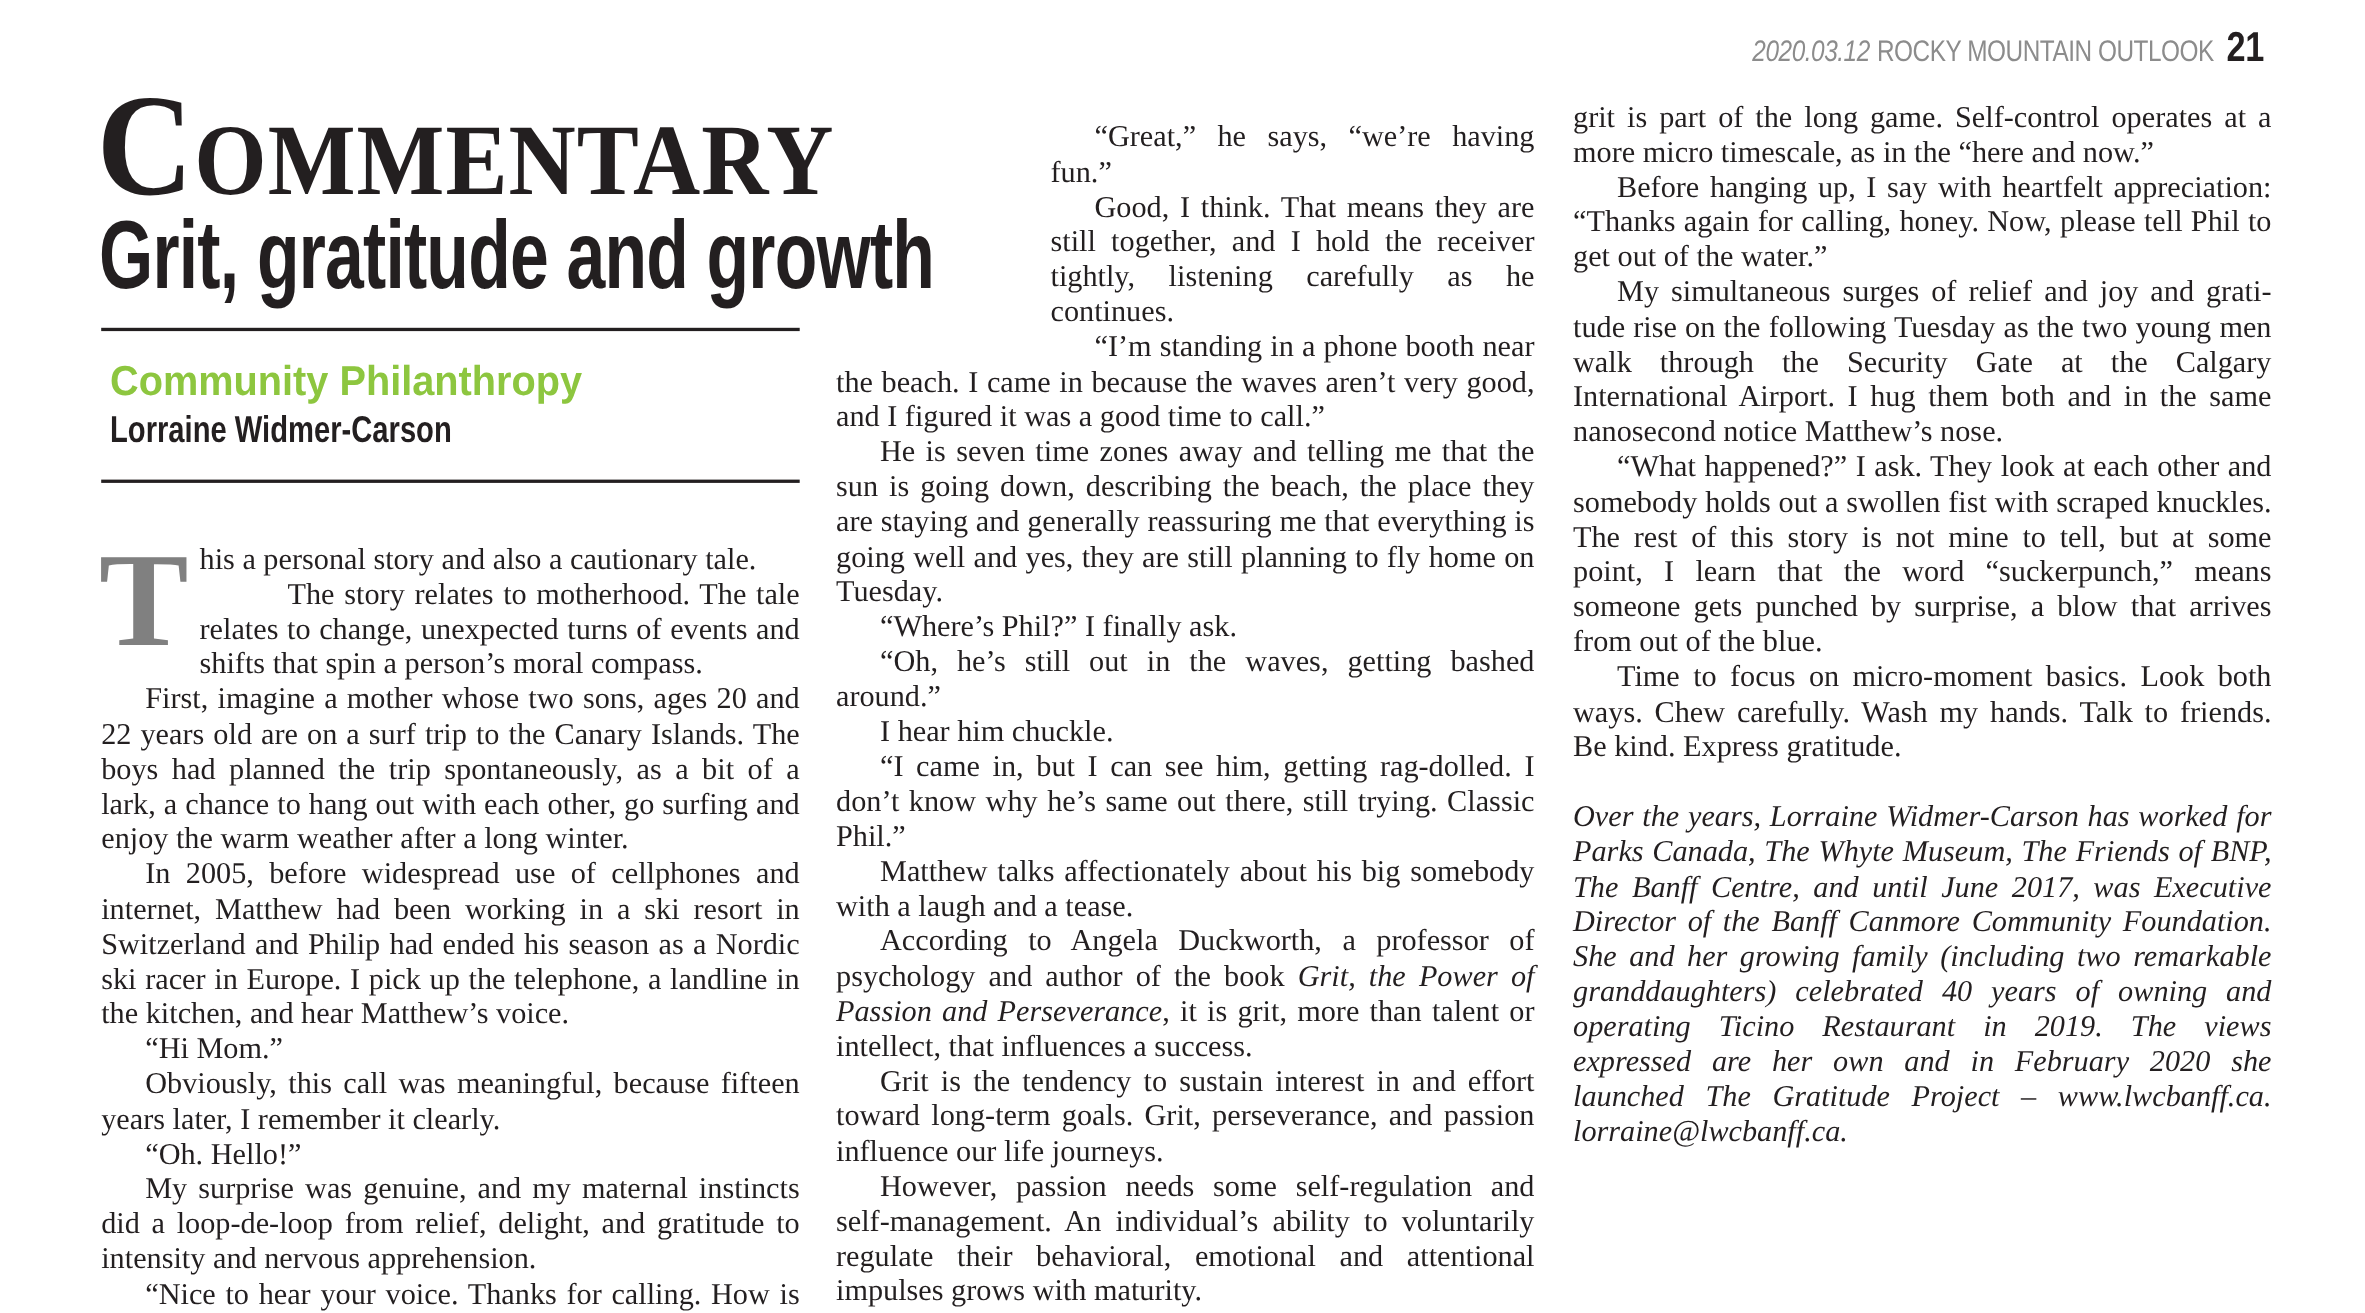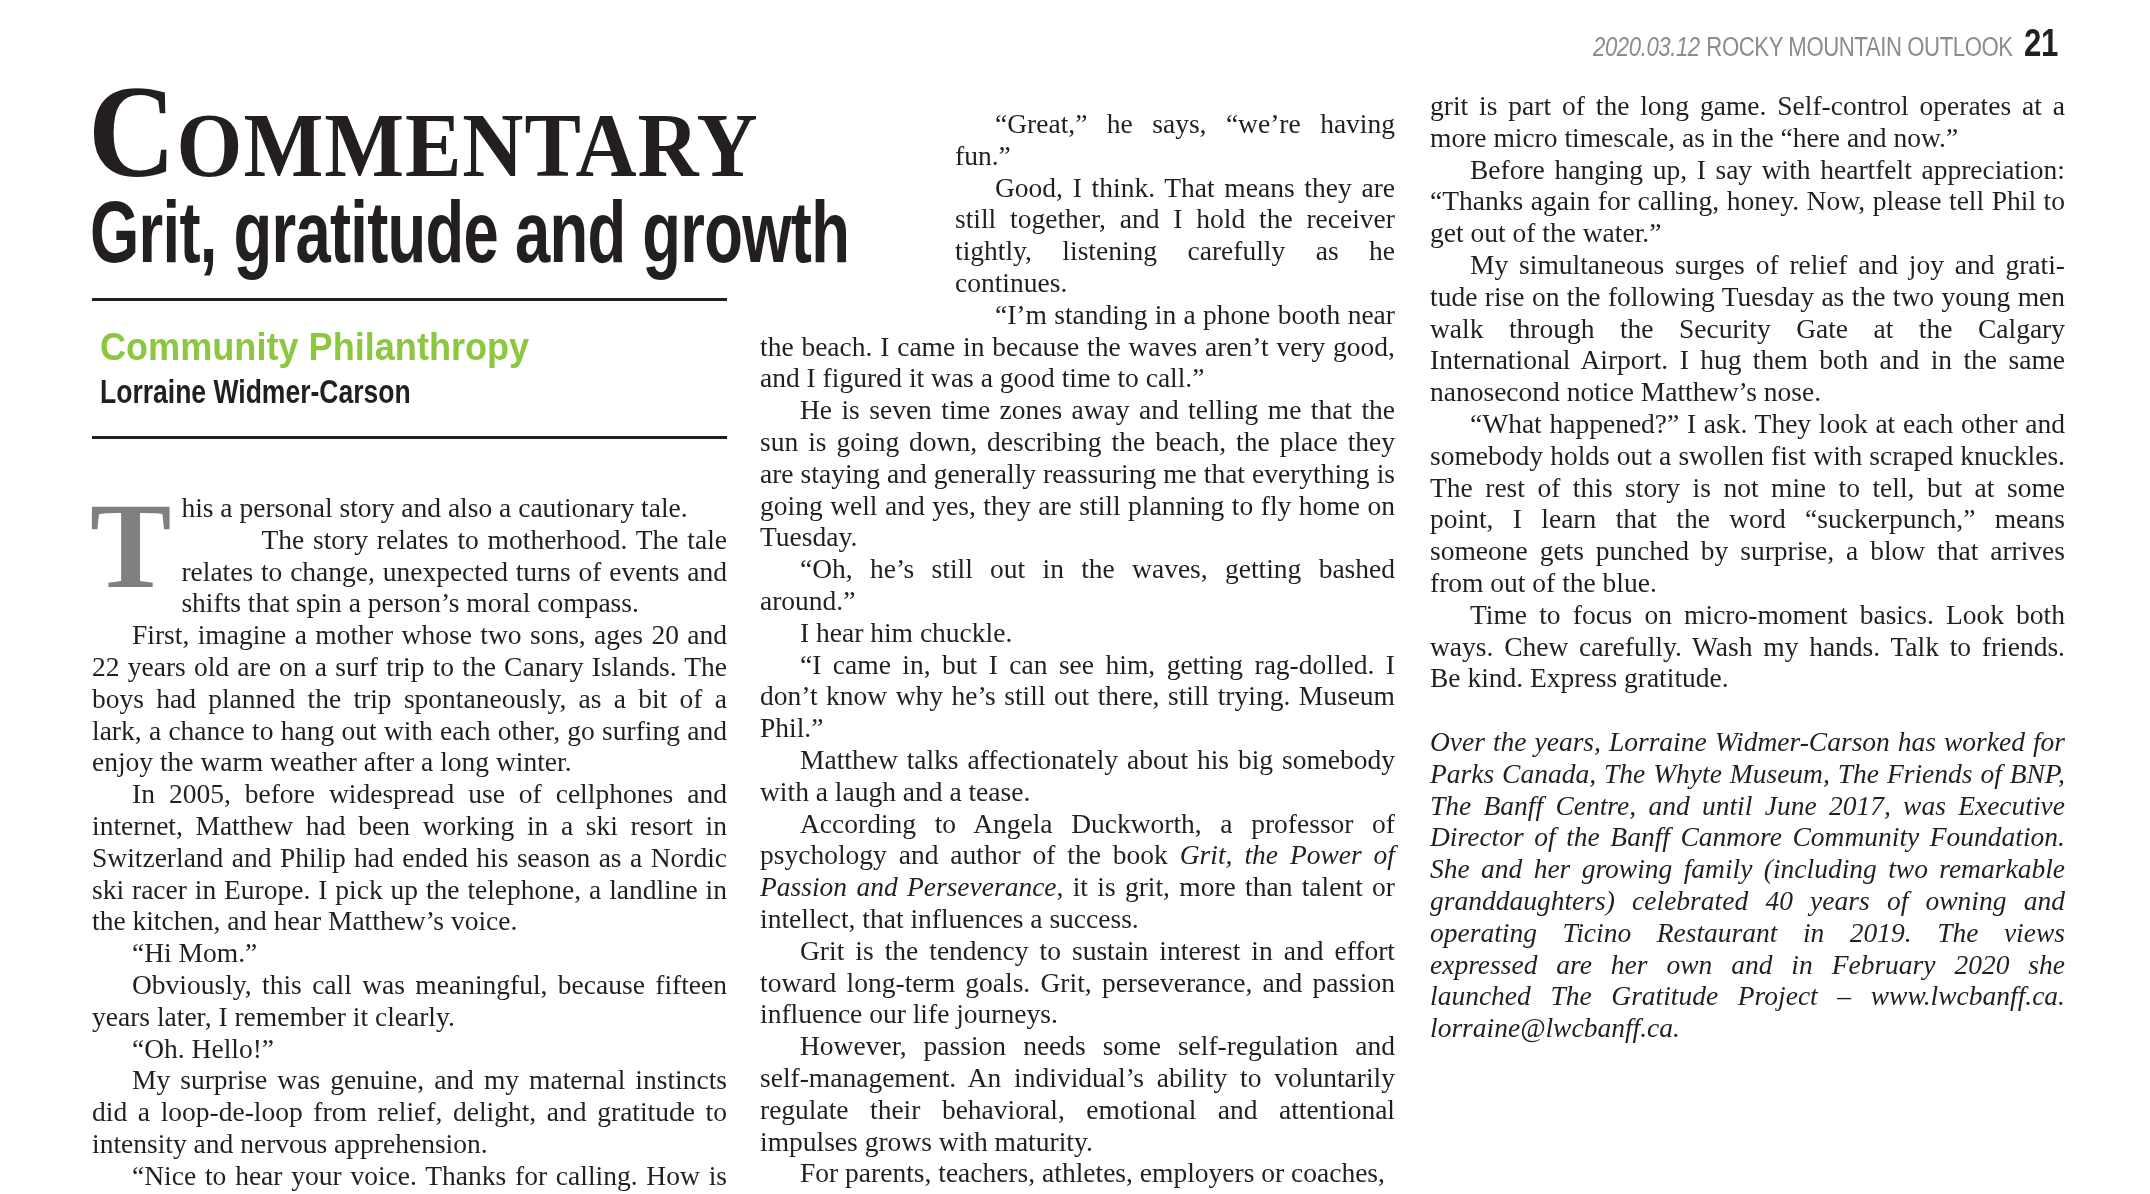--- a/index.html
+++ b/index.html
@@ -64,23 +64,24 @@
   <p>My surprise was genuine, and my maternal instincts did a loop-de-loop from relief, delight, and gratitude to intensity and nervous apprehension.</p>
   <p>“Nice to hear your voice. Thanks for calling. How is it they?”</p>
 </div>
 
 <div id="col2" class="col">
   <div class="shape-spacer"></div>
   <p>“Great,” he says, “we’re having fun.”</p>
   <p>Good, I think. That means they are still together, and I hold the receiver tightly, listening carefully as he continues.</p>
   <p>“I’m standing in a phone booth near the beach. I came in because the waves aren’t very good, and I figured it was a good time to call.”</p>
   <p>He is seven time zones away and telling me that the sun is going down, describing the beach, the place they are staying and generally reassuring me that everything is going well and yes, they are still planning to fly home on Tuesday.</p>
+  <p>“Where’s Phil?” I finally ask.</p>
   <p>“Oh, he’s still out in the waves, getting bashed around.”</p>
   <p>I hear him chuckle.</p>
-  <p>“I came in, but I can see him, getting rag-dolled. I don’t know why he’s still out there, still trying. Museum Phil.”</p>
+  <p>“I came in, but I can see him, getting rag-dolled. I don’t know why he’s same out there, still trying. Classic Phil.”</p>
   <p>Matthew talks affectionately about his big somebody with a laugh and a tease.</p>
   <p><span>According to Angela Duckworth, a professor of psychology and author of the book </span><em class="book">Grit, the Power of Passion and Perseverance</em><span>, it is grit, more than talent or intellect, that influences a success.</span></p>
   <p>Grit is the tendency to sustain interest in and effort toward long-term goals. Grit, perseverance, and pas­sion influence our life journeys.</p>
   <p>However, passion needs some self-regulation and self-management. An individual’s ability to voluntarily regulate their behavioral, emotional and attentional impulses grows with maturity.</p>
   <p>For parents, teachers, athletes, employers or coaches,</p>
 </div>
 
 <div id="col3" class="col">
   <p class="noindent">grit is part of the long game. Self-control operates at a more micro timescale, as in the “here and now.”</p>
   <p>Before hanging up, I say with heartfelt appreciation: “Thanks again for calling, honey. Now, please tell Phil to get out of the water.”</p>

